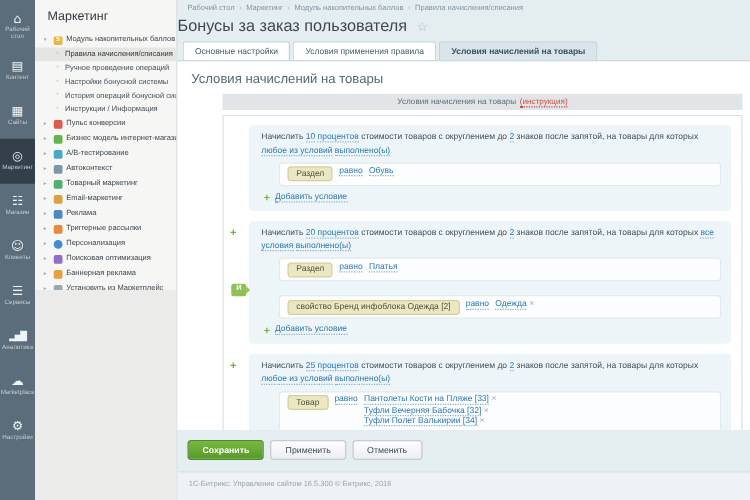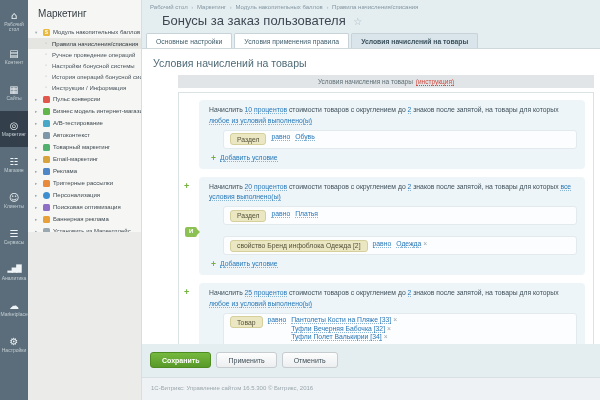--- a/index.html
+++ b/index.html
@@ -29,21 +29,21 @@
   .ic-ab{background:#49a8c8;} .ic-auto{background:#7e97a8;} .ic-prod{background:#52b06e;}
   .ic-email{background:#d8a33c;} .ic-ads{background:#4f86c6;} .ic-trig{background:#e88a3c;}
   .ic-pers{background:#3f8fd0; border-radius:50%;} .ic-seo{background:#8f6fc5;}
   .ic-banner{background:#e8a03a;} .ic-mpi{background:#9aa8b2;}
 
   
   .main { position:absolute; left:142px; right:0; top:0; height:400px; }
   .breadcrumb { padding:4px 8px 1px; font-size:6px; color:#8296a1; white-space:nowrap; }
   .bc-link { cursor:pointer; }
   .bc-sep { margin:0 2px; color:#a9b8c0; }
-  .page-title { padding:2px 20px 5px; font-size:13px; font-weight:500; color:#3e4852; }
+  .page-title { padding:2px 0 5px; font-size:13px; font-weight:500; color:#3e4852; }
   .star { color:#a9bac3; font-size:10px; margin-left:4px; cursor:pointer; }
 
   .tabs { display:flex; align-items:flex-end; padding-left:4px; }
   .tab { font-size:6.8px; color:#44606e; background:#fff; border:1px solid #c7d3d9; border-bottom:none; border-radius:2px 2px 0 0; padding:3.5px 9px; margin-right:2px; cursor:pointer; }
   .tab.active { background:#d9e5ea; font-weight:bold; color:#3b515d; }
 
   .panel { background:#fff; border-top:1px solid #ccd8dc; height:296px; padding:5px 6px 6px 10px; overflow:hidden; }
   .panel-heading { font-size:10.5px; color:#4f6a76; padding:3px 0 6px 1px; }
   .cond-area { margin-left:26px; }
   .cond-bar { background:#e1e5e7; height:13px; display:flex; align-items:center; justify-content:center; gap:3px; font-size:6.5px; color:#5d6d75; }

